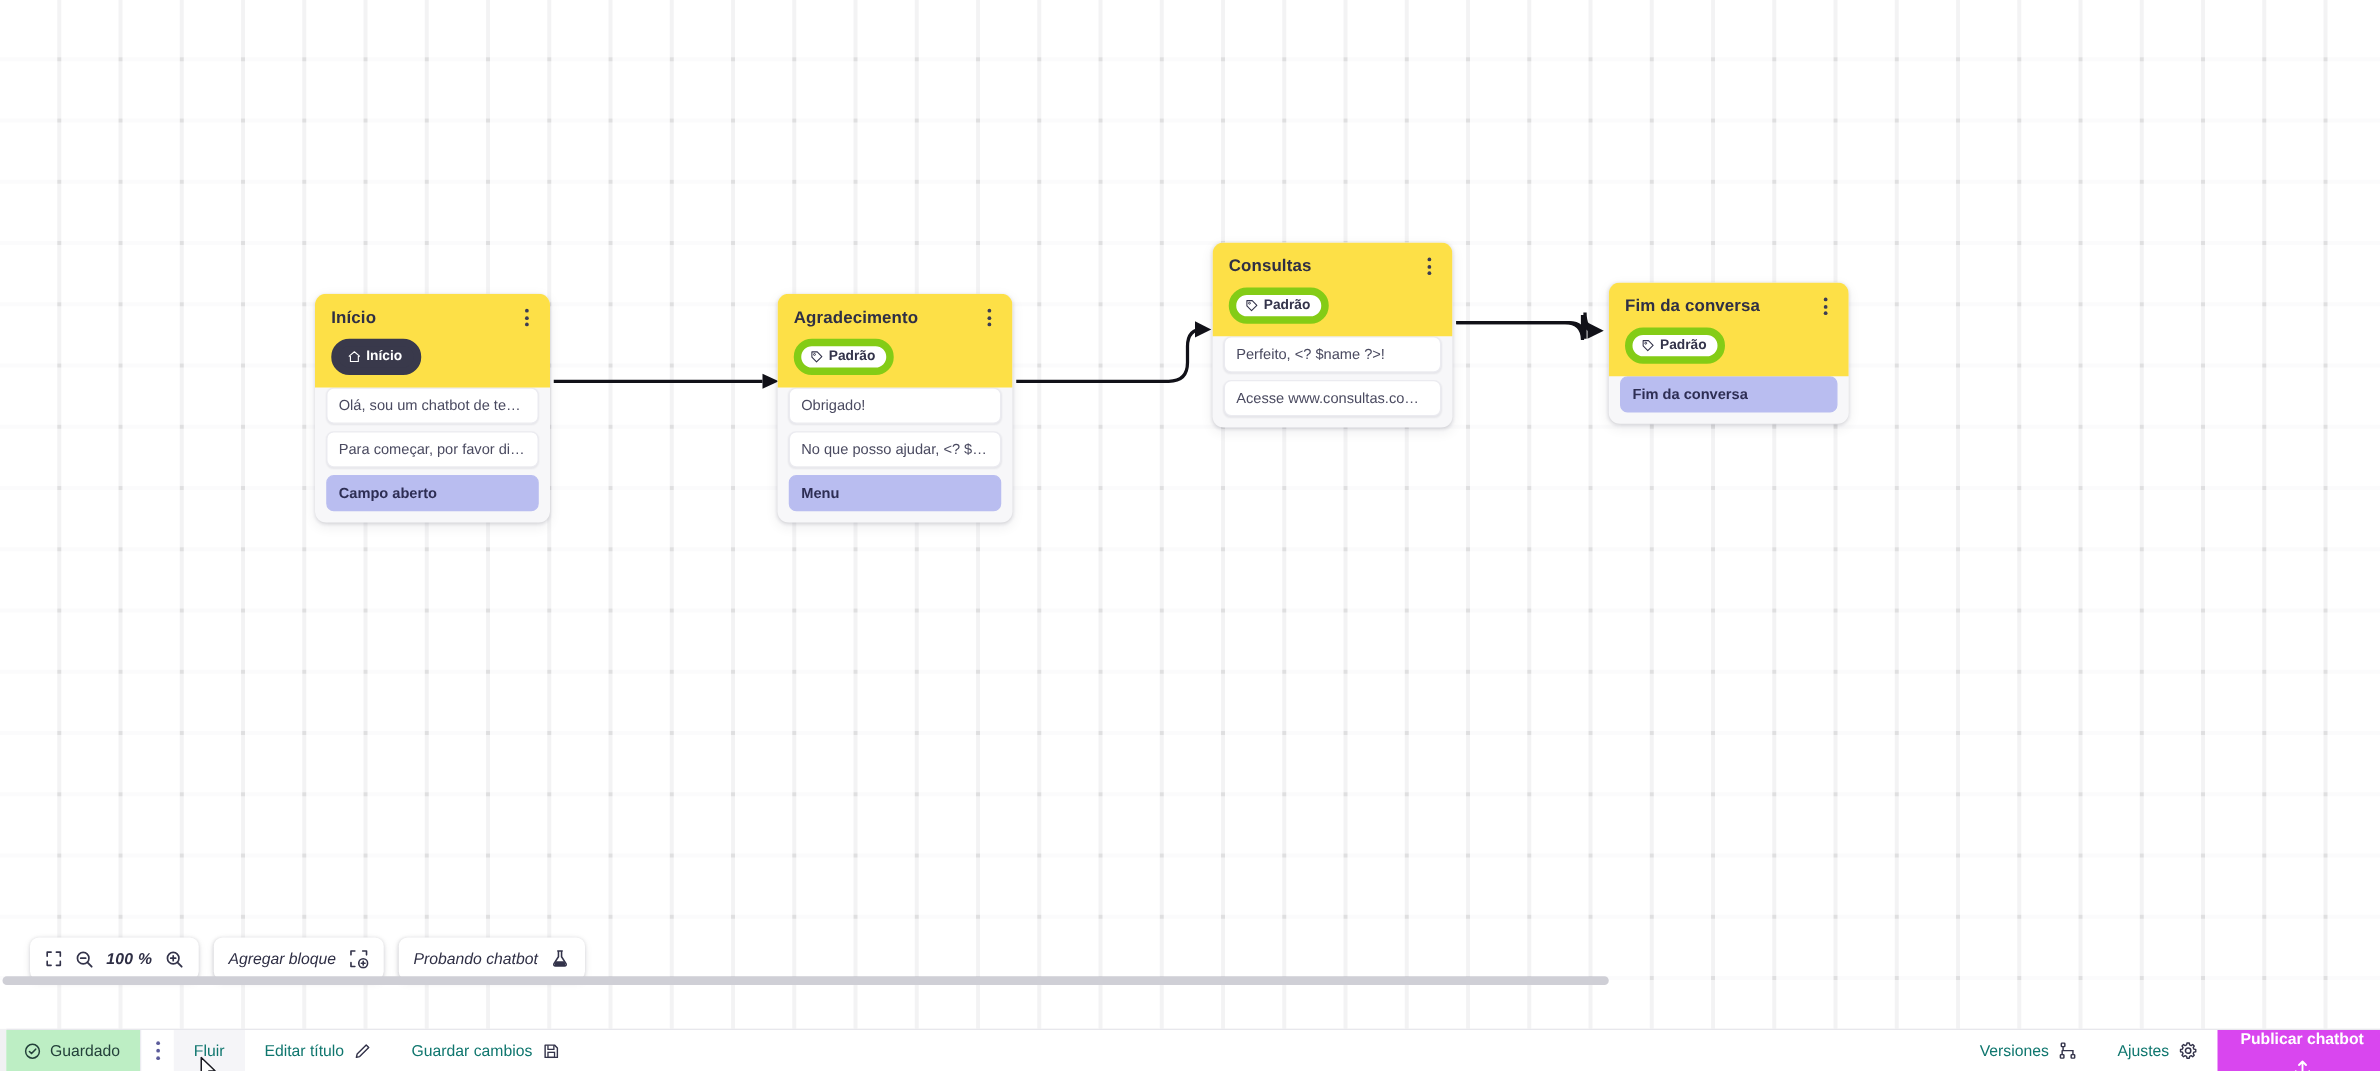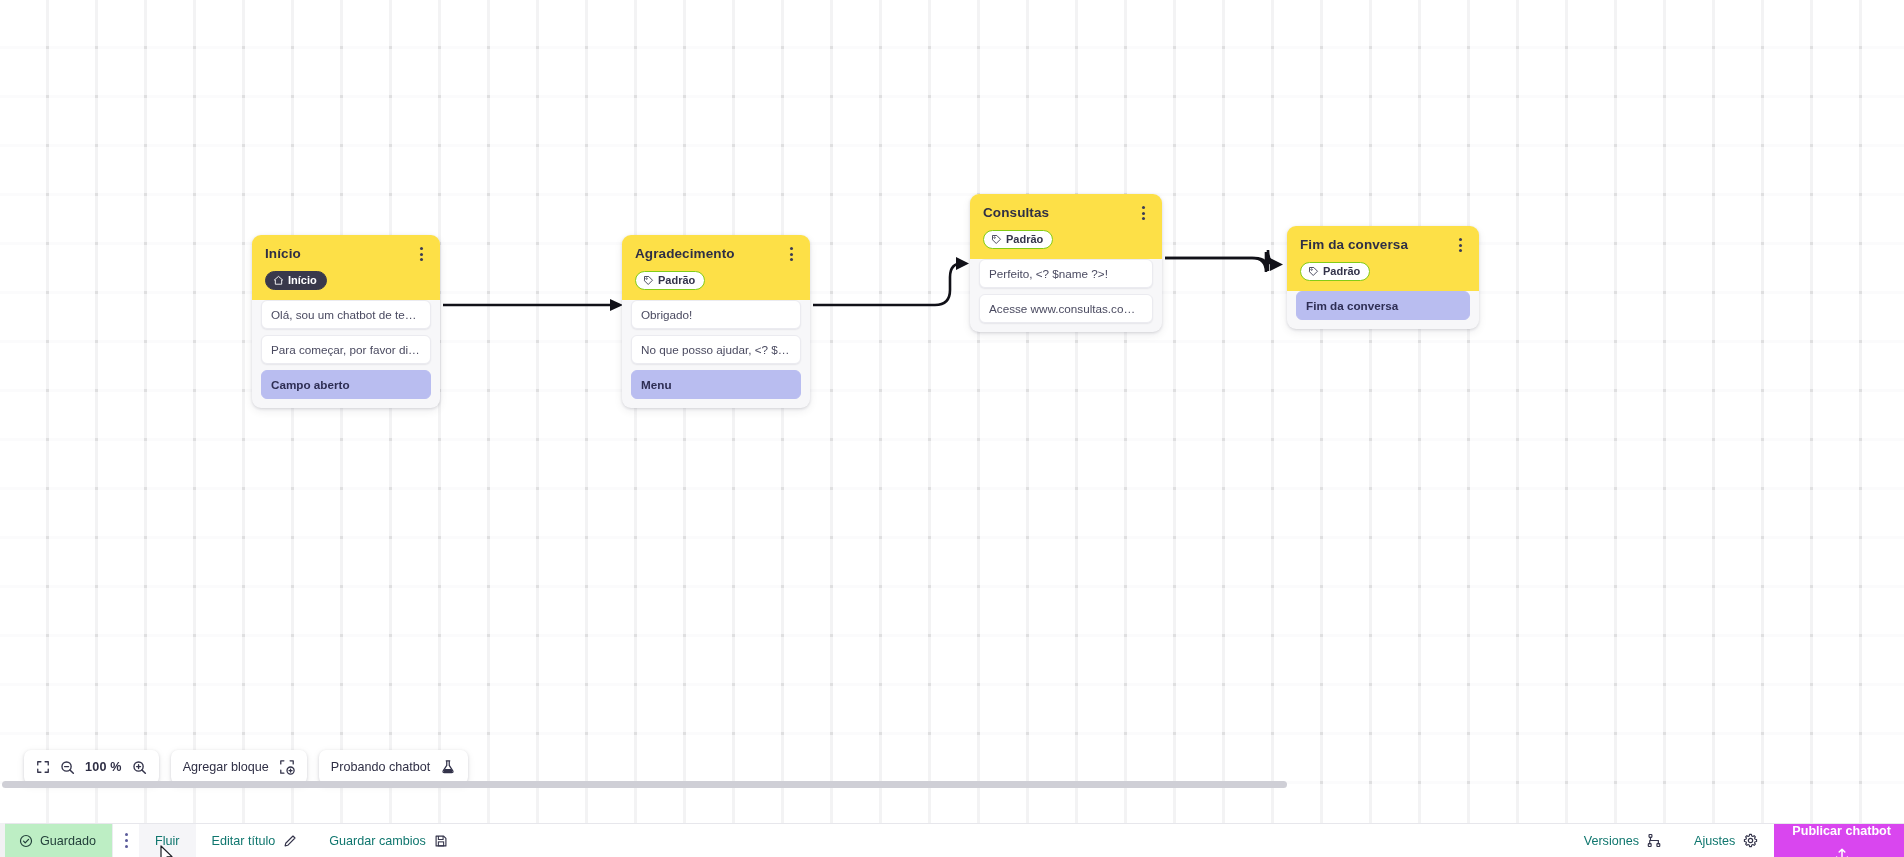--- a/index.html
+++ b/index.html
@@ -51,21 +51,21 @@
     position: absolute; right: 11px; top: 10px;
     width: 16px; height: 18px;
     display: flex; flex-direction: column; align-items: center;
     justify-content: space-between; padding: 2px 0;
     cursor: pointer;
   }
   .kebab i { display: block; width: 3px; height: 3px; border-radius: 50%; background: #3c3c54; }
 
   .tag-pill {
     display: inline-flex; align-items: center; gap: 4px;
-    border: 1px solid #84cc16;
+    border: 6px solid #84cc16;
     border-radius: 20px;
     padding: 2px 9px 2px 7px;
     font-size: 11px; font-weight: bold; color: #33334a;
     background: #fff;
     line-height: 13px;
   }
   .tag-pill.dark {
     background: #39394b; border-color: #39394b; color: #ffffff;
   }
   .tag-pill svg { display: block; }
@@ -106,20 +106,21 @@
   .fb-group {
     background: #ffffff;
     border-radius: 7px;
     box-shadow: 0 1px 3px rgba(20,20,40,0.16), 0 2px 8px rgba(20,20,40,0.07);
     height: 34px;
     display: flex; align-items: center;
     padding: 0 12px;
     gap: 10px;
     font-size: 12.6px;
     color: #33334a;
+    font-style: italic;
   }
   .fb-group .lbl { font-size: 12.6px; color: #2f2f45; }
   .zoom-val { font-size: 12.6px; color: #2f2f45; font-weight: bold; letter-spacing: .2px; }
   .ic { display: inline-flex; align-items: center; justify-content: center; cursor: pointer; }
 
   
   .hscroll-track {
     position: absolute; left: 0; bottom: 34px; width: 1904px; height: 9px;
     background: transparent;
   }

